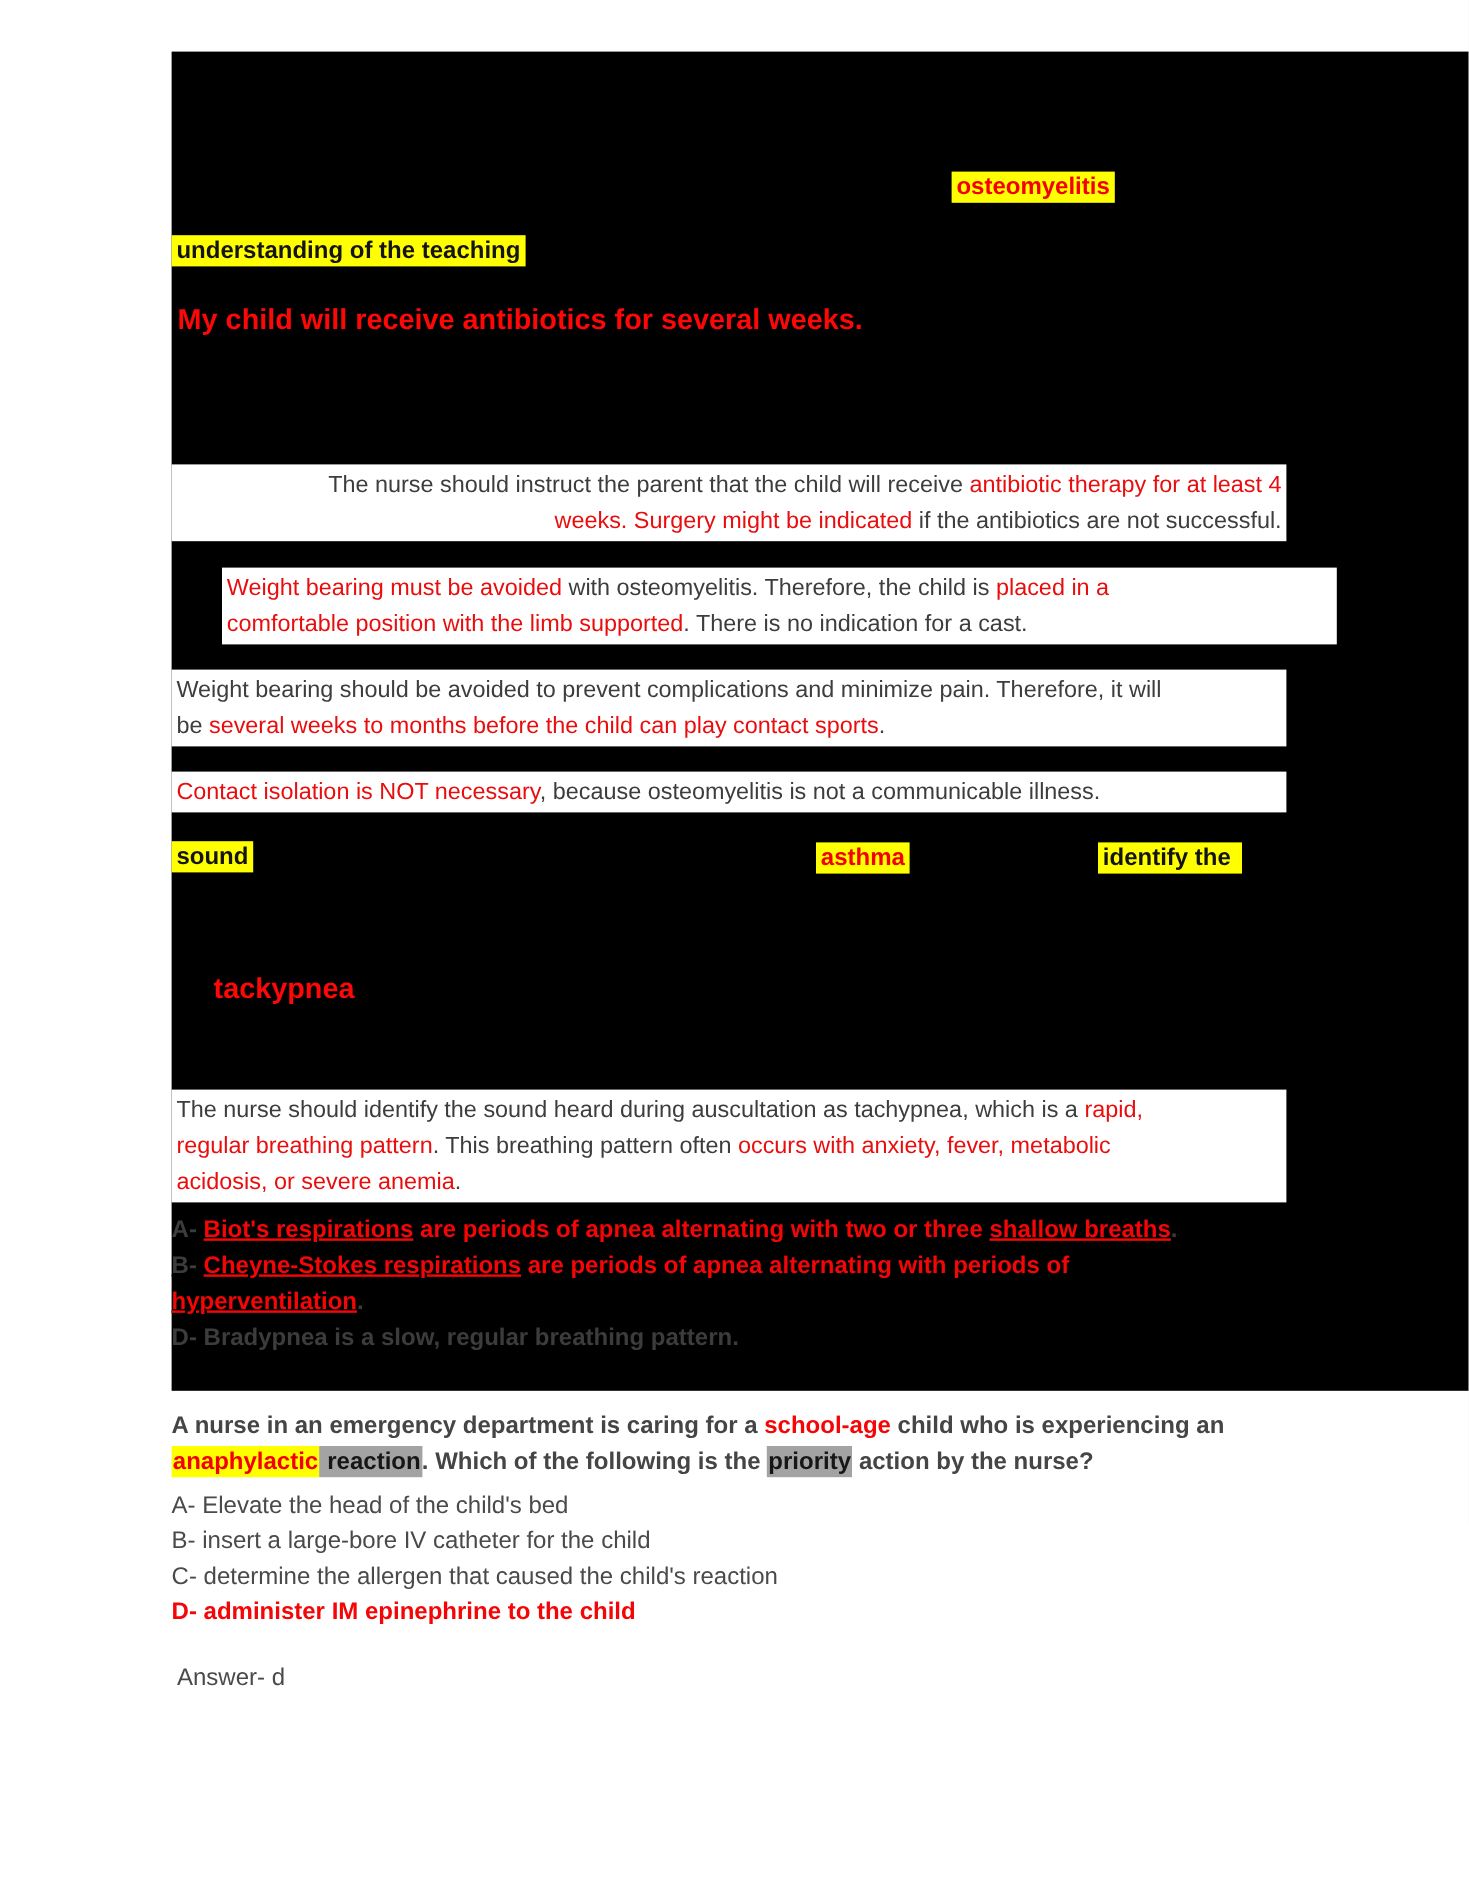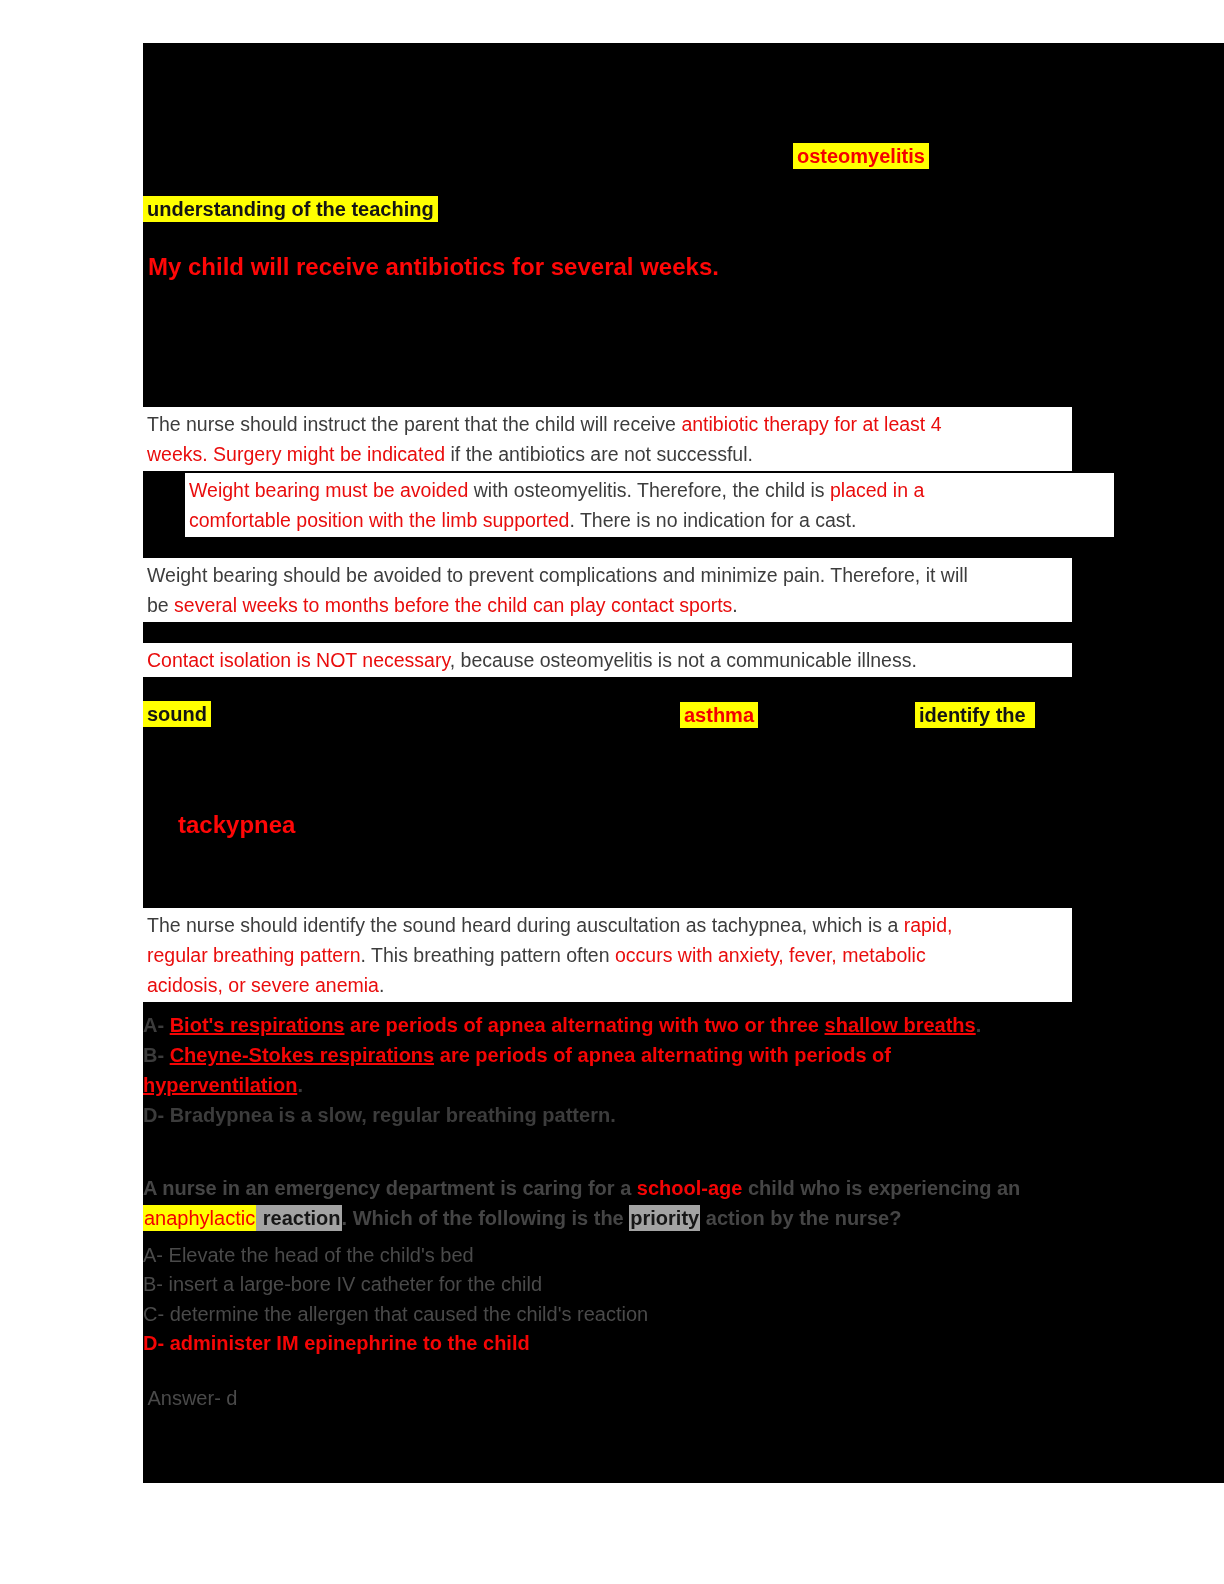--- a/index.html
+++ b/index.html
@@ -1,21 +1,21 @@
 <!DOCTYPE html>
 <html><head>
 <meta charset="utf-8">
 <style>
   html,body { margin:0; padding:0; background:#ffffff; }
   .page {
     position:relative; width:1224px; height:1584px; background:#ffffff;
     font-family:"Liberation Sans","DejaVu Sans",sans-serif; overflow:hidden;
   }
   .doc {
-    position:absolute; left:143px; top:43px; width:1081px; height:1440px;
+    position:absolute; left:143px; top:43px; width:1081px; height:1116px;
     background:#000000;
   }
   .abs { position:absolute; }
   .chip {
     display:inline-block; background:#ffff00; font-weight:bold;
     font-size:20px; line-height:24px; padding:1px 4px; white-space:pre;
   }
   .chip.redtxt  { color:#f30000; }
   .chip.darktxt { color:#141414; }
   .redline {
@@ -32,34 +32,34 @@
   }
   .gline { color:#4a4a4a; font-size:20px; line-height:30px; white-space:pre; }
   
   .seg.dark  { color:#3d3d3d; }
   .seg.red   { color:#e90d0d; }
   .seg.redb  { color:#f50505; font-weight:bold; }
   .seg.redu  { color:#f50505; font-weight:bold; text-decoration:underline; }
   .seg.dim   { color:#3c3c3c; font-weight:bold; }
   .seg.gray  { color:#4a4a4a; }
   .seg.grayb { color:#454545; font-weight:bold; }
-  .seg.hlred  { background:#ffff00; color:#f30000; font-weight:normal; padding:2px 1px; }
+  .seg.hlred  { background:#ffff00; color:#f30000; font-weight:bold; padding:2px 1px; }
   .seg.hldark { background:#a3a3a3; color:#161616; font-weight:bold; padding:2px 1px; }
 </style>
 </head>
 <body>
 
 <div class="page">
   <div class="doc">
 
     <span class="chip redtxt abs" style="left:650px; top:100px;">osteomyelitis</span>
     <span class="chip darktxt abs" style="left:0px; top:153px;">understanding of the teaching</span>
     <div class="redline abs" style="left:5px; top:212px;">My child will receive antibiotics for several weeks.</div>
 
-    <div class="wbox" style="top:364px;"><span class="seg dark">The nurse should instruct the parent that the child will receive </span><span class="seg red">antibiotic therapy for at least 4</span><br><span class="seg red">weeks. Surgery might be indicated </span><span class="seg dark">if the antibiotics are not successful.</span></div>
+    <div class="wbox" style="top:344px;text-align:right;"><span class="seg dark">The nurse should instruct the parent that the child will receive </span><span class="seg red">antibiotic therapy for at least 4</span><br><span class="seg red">weeks. Surgery might be indicated </span><span class="seg dark">if the antibiotics are not successful.</span></div>
     <div class="wbox" style="top:430px;margin-left:42px;"><span class="seg red">Weight bearing must be avoided </span><span class="seg dark">with osteomyelitis. Therefore, the child is </span><span class="seg red">placed in a</span><br><span class="seg red">comfortable position with the limb supported</span><span class="seg dark">. There is no indication for a cast.</span></div>
     <div class="wbox" style="top:515px;"><span class="seg dark">Weight bearing should be avoided to prevent complications and minimize pain. Therefore, it will</span><br><span class="seg dark">be </span><span class="seg red">several weeks to months before the child can play contact sports</span><span class="seg dark">.</span></div>
     <div class="wbox" style="top:600px;"><span class="seg red">Contact isolation is NOT necessary</span><span class="seg dark">, because osteomyelitis is not a communicable illness.</span></div>
 
     <span class="chip redtxt abs" style="left:537px; top:659px;">asthma</span>
     <span class="chip darktxt abs" style="left:772px; top:659px;">identify the </span>
     <span class="chip darktxt abs" style="left:0px; top:658px;">sound</span>
     <div class="redline abs" style="left:35px; top:770px;">tackypnea</div>
 
     <div class="wbox" style="top:865px;"><span class="seg dark">The nurse should identify the sound heard during auscultation as tachypnea, which is a </span><span class="seg red">rapid,</span><br><span class="seg red">regular breathing pattern</span><span class="seg dark">. This breathing pattern often </span><span class="seg red">occurs with anxiety, fever, metabolic</span><br><span class="seg red">acidosis, or severe anemia</span><span class="seg dark">.</span></div>

